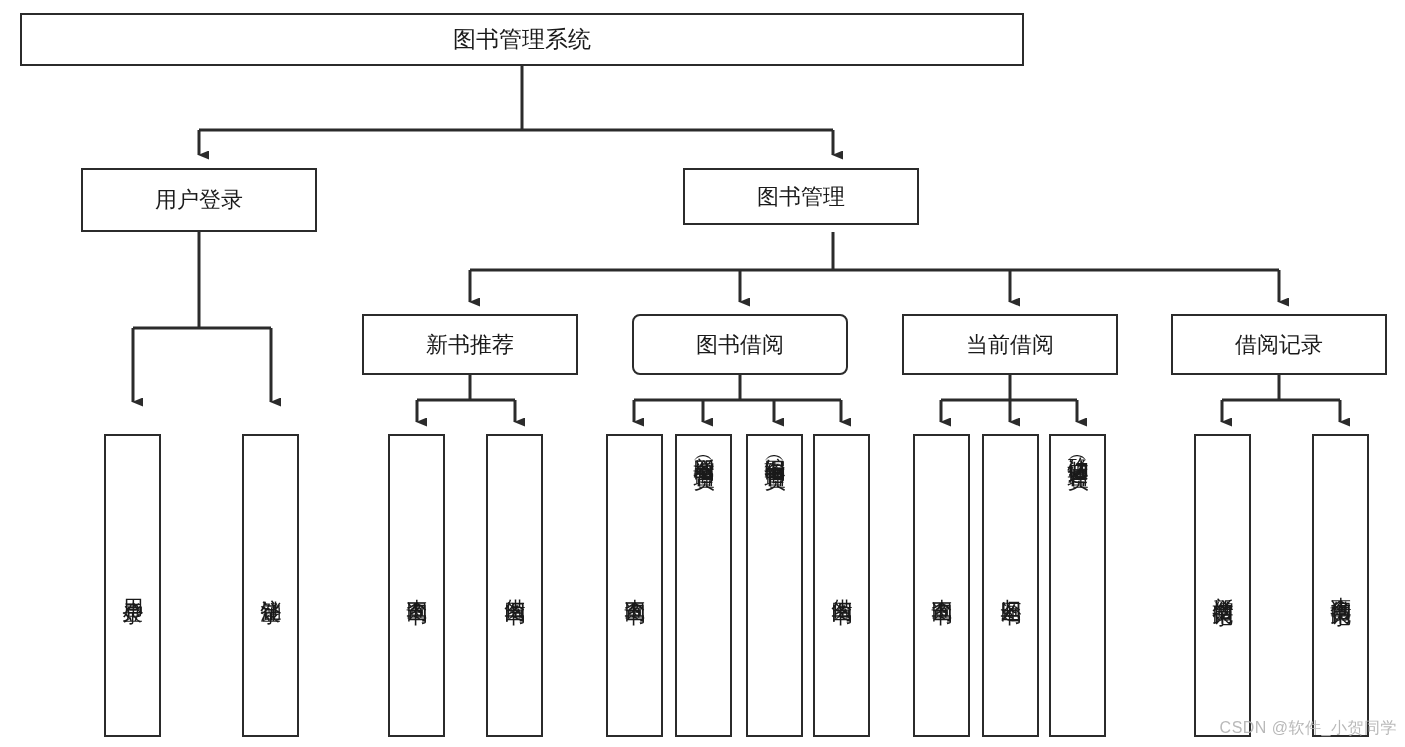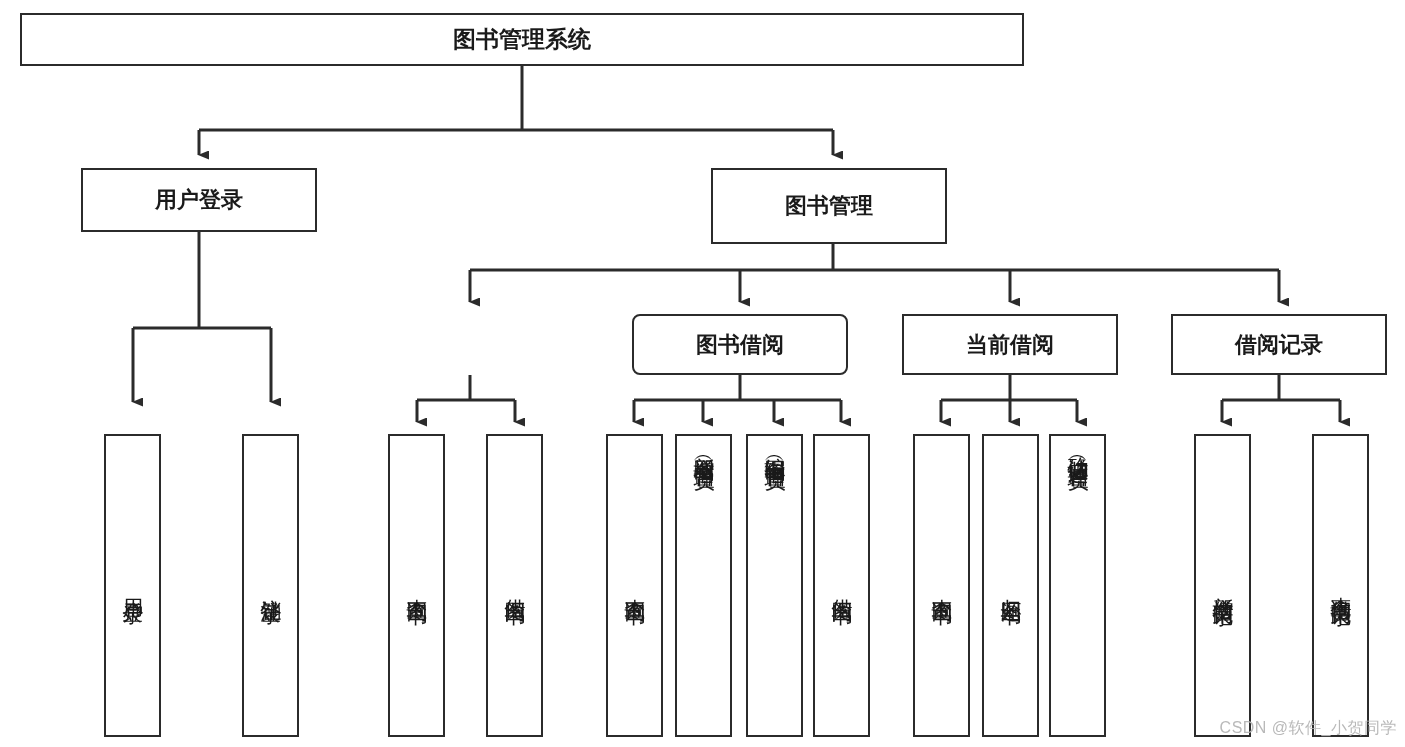--- a/index.html
+++ b/index.html
@@ -55,21 +55,20 @@
   .vtext {
     writing-mode: vertical-rl;
     text-orientation: upright;
     letter-spacing: 2px;
     white-space: nowrap;
     display: block;
   }
   .htext {
     white-space: nowrap;
     display: block;
-    font-weight: bold;
   }
   .watermark {
     position: absolute;
     right: 8px;
     bottom: 8px;
     font-size: 16px;
     color: #b9b9b9;
     letter-spacing: 0.5px;
     white-space: nowrap;
     z-index: 5;
@@ -130,24 +129,27 @@
     </g>
   </svg>
 
   <div class="node node-root" style="left:20px; top:13px; width:1004px; height:53px;">
     <span class="htext">图书管理系统</span>
   </div>
 
   <div class="node node-h" style="left:81px; top:168px; width:236px; height:64px;">
     <span class="htext">用户登录</span>
   </div>
-  <div class="node node-h" style="left:711px; top:168px; width:236px; height:76px;">
+  <div class="node node-h" style="left:683px; top:168px; width:236px; height:57px;">
     <span class="htext">图书管理</span>
   </div>
 
+  <div class="node node-h" style="left:362px; top:314px; width:216px; height:61px;">
+    <span class="htext">新书推荐</span>
+  </div>
   <div class="node node-h" style="left:632px; top:314px; width:216px; height:61px;border-radius:8px;">
     <span class="htext">图书借阅</span>
   </div>
   <div class="node node-h" style="left:1171px; top:314px; width:216px; height:61px;">
     <span class="htext">借阅记录</span>
   </div>
   <div class="node node-h" style="left:902px; top:314px; width:216px; height:61px;">
     <span class="htext">当前借阅</span>
   </div>
 

